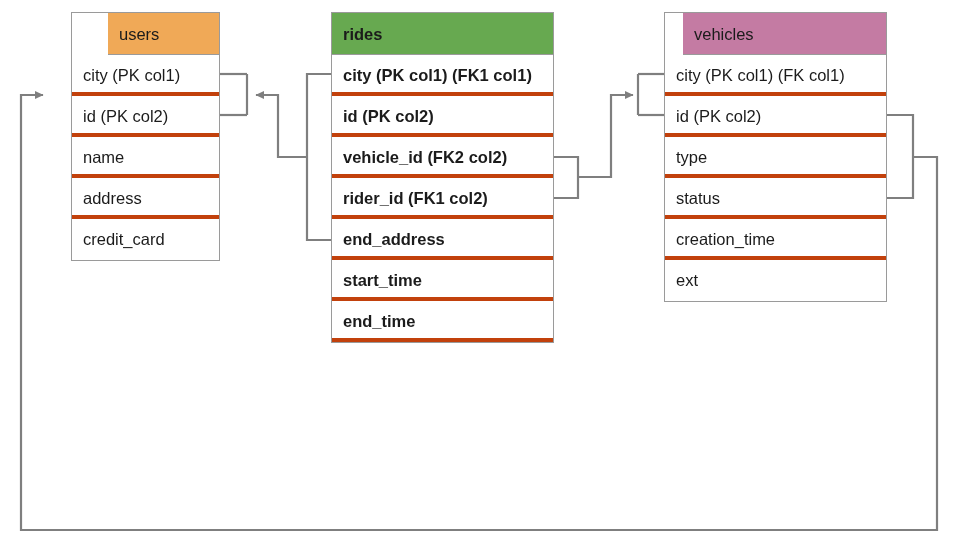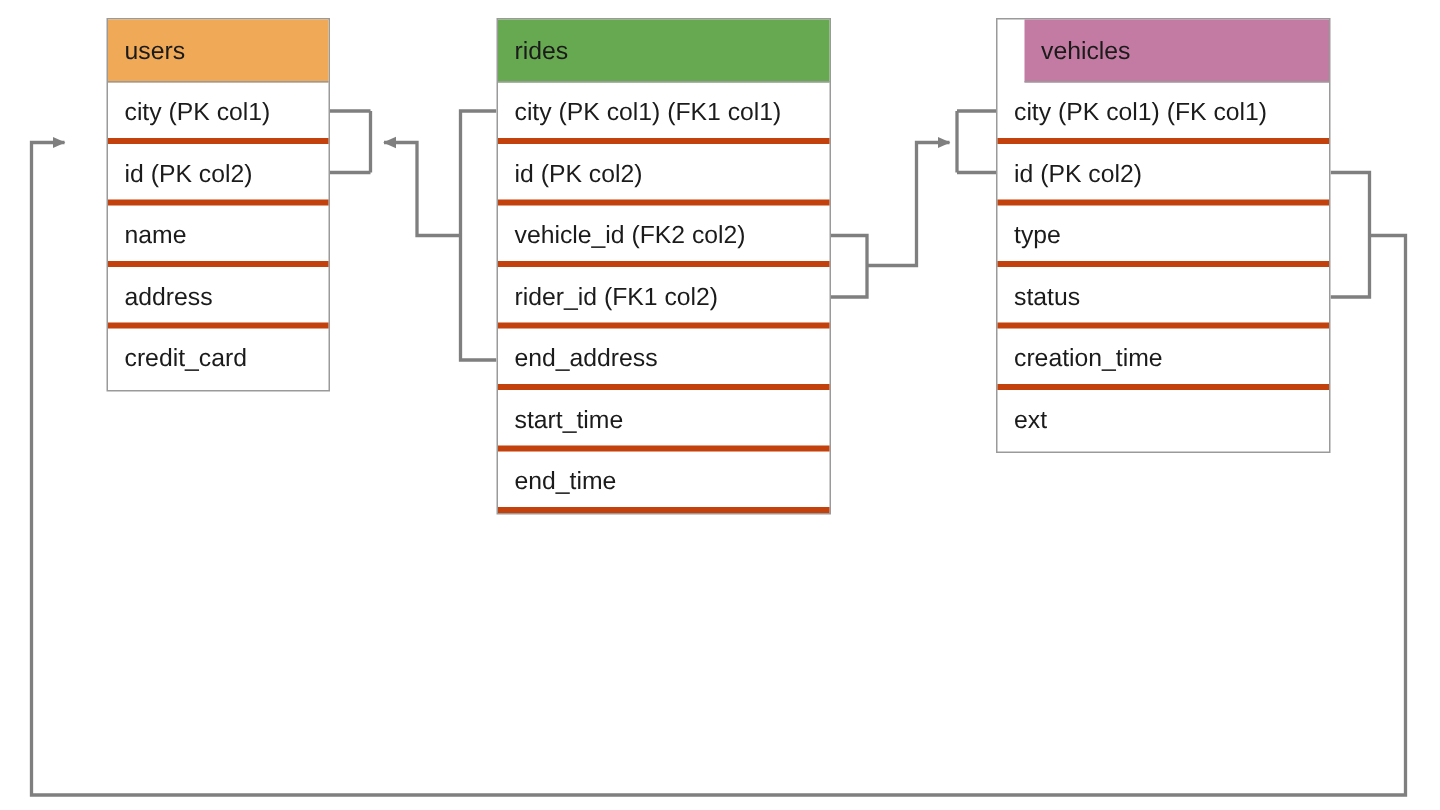--- a/index.html
+++ b/index.html
@@ -85,31 +85,31 @@
       <path d="M638,74 L638,115"></path>
     </g>
 
     <g fill="none" stroke="#7f7f7f" stroke-width="2.2" stroke-linejoin="miter" stroke-linecap="butt">
       <path d="M887,115 L913,115 L913,198 L887,198"></path>
       <path d="M913,157 L937,157 L937,530 L21,530 L21,95 L43,95" marker-end="url(#arw)"></path>
     </g>
   </svg>
 
   <div class="entity" style="left:71px; top:12px; width:149px;">
-    <div class="entity-header" style="background:#f0a957;">
+    <div class="entity-header" style="background:#f0a957;margin-left:36px;">
       <span>users</span>
     </div>
     <div class="entity-field">city (PK col1)</div>
     <div class="entity-field">id (PK col2)</div>
     <div class="entity-field">name</div>
     <div class="entity-field">address</div>
     <div class="entity-field last">credit_card</div>
   </div>
 
-  <div class="entity" style="left:331px; top:12px; width:223px;">
+  <div class="entity" style="left:331px; top:12px; width:223px;font-weight:bold;">
     <div class="entity-header" style="background:#67a950;">
       <span>rides</span>
     </div>
     <div class="entity-field">city (PK col1) (FK1 col1)</div>
     <div class="entity-field">id (PK col2)</div>
     <div class="entity-field">vehicle_id (FK2 col2)</div>
     <div class="entity-field">rider_id (FK1 col2)</div>
     <div class="entity-field">end_address</div>
     <div class="entity-field">start_time</div>
     <div class="entity-field">end_time</div>

